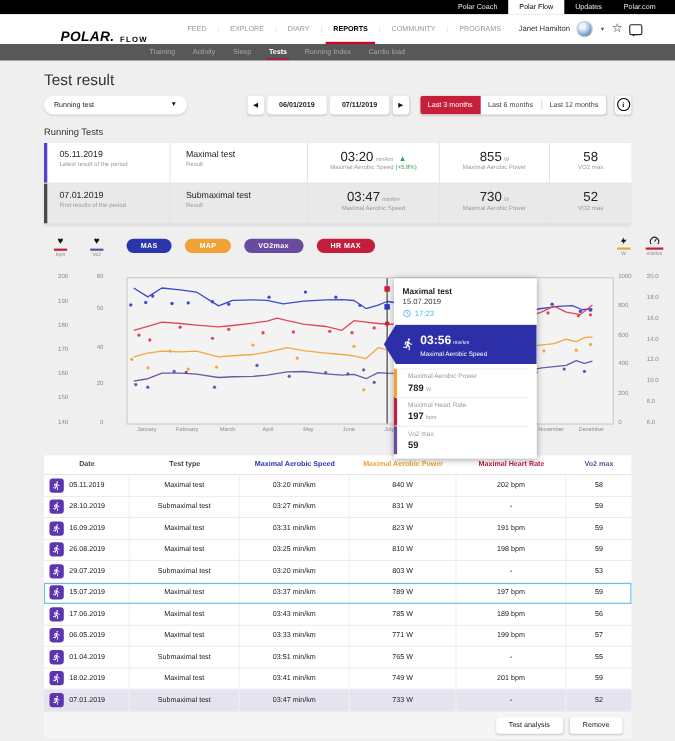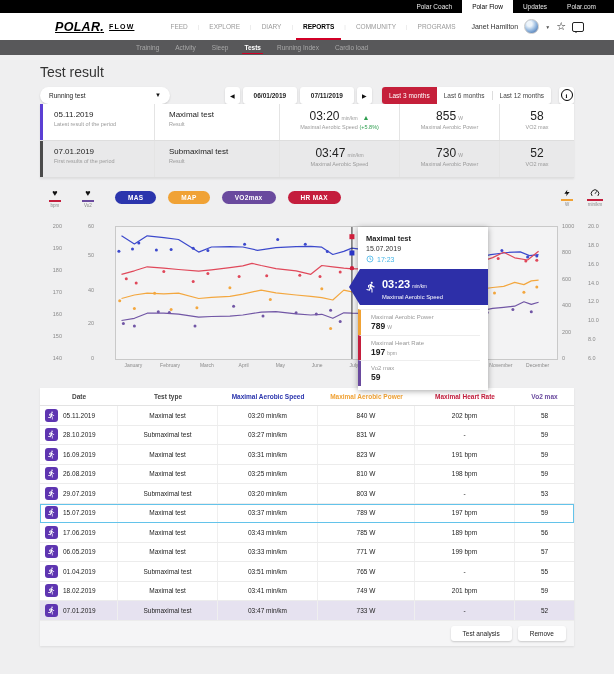--- a/index.html
+++ b/index.html
@@ -6,21 +6,21 @@
   body{font-family:"Liberation Sans",sans-serif;background:#efeff0;}
   .page{position:relative;width:614px;height:674px;background:#efeff0;overflow:hidden;}
 
   
   .topbar{height:13px;background:#000;display:flex;justify-content:flex-end;padding-right:8px;}
   .tb-link{color:#e8e8e8;font-size:6.5px;line-height:13px;padding:0 10px;cursor:pointer;}
   .tb-link.active{background:#fff;color:#000;}
 
   
   .mainnav{height:27px;background:#fff;display:flex;align-items:stretch;}
-  .logo{display:flex;align-items:center;margin-left:55px;gap:5px;cursor:pointer;text-decoration:underline;}
+  .logo{display:flex;align-items:flex-end;margin-left:55px;gap:5px;cursor:pointer;}
   .logo-polar{font-size:12.5px;font-weight:800;font-style:italic;letter-spacing:.3px;color:#000;}
   .logo-flow{font-size:7px;font-weight:bold;letter-spacing:1.2px;color:#000;}
   .nav-items{display:flex;align-items:stretch;margin-left:26px;}
   .nav-item{font-size:6.5px;color:#9a9a9a;display:flex;align-items:center;padding:0 10px;position:relative;cursor:pointer;}
   .nav-item.active{color:#000;font-weight:bold;}
   .nav-item.active::after{content:"";position:absolute;left:3px;right:3px;bottom:0;height:2px;background:#d10027;}
   .nav-sep{color:#ddd;font-size:6px;display:flex;align-items:center;}
   .nav-right{margin-left:auto;display:flex;align-items:center;gap:6px;padding-right:30px;}
   .user-name{font-size:7px;color:#333;}
   .avatar{width:13px;height:13px;border-radius:50%;border:1px solid #c9c9c9;
@@ -195,20 +195,21 @@
           <div class="range-btn">Last 6 months</div>
           <div class="range-sep"></div>
           <div class="range-btn">Last 12 months</div>
         </div>
       <div class="ctl-btn info-btn">
         <span class="info-circle">i</span>
       </div>
     </div>
   </div>
 
+  <div class="section-title">Running Tests</div>
 
   <div class="summary" id="summary-rows">
       <div class="sum-row">
         <div class="sum-accent" style="background: rgb(91, 63, 211);"></div>
         <div class="sum-cell">
           <div class="sum-main">05.11.2019</div>
           <div class="sum-cap">Latest result of the period</div>
         </div>
         <div class="sum-cell">
           <div class="sum-main">Maximal test</div>
@@ -417,21 +418,21 @@
         <svg width="8" height="8" viewBox="0 0 24 24">
             <path fill="none" stroke="#45b6e8" stroke-width="2.4" d="M12 3a9 9 0 1 0 0 18 9 9 0 0 0 0-18zm0 4v5l4 2"></path>
           </svg>
         <span>17:23</span>
       </div>
       <div class="tt-banner">
         <svg width="12" height="12" viewBox="0 0 24 24" fill="#fff">
             <path d="M13.49 5.48c1.1 0 2-.9 2-2s-.9-2-2-2-2 .9-2 2 .9 2 2 2zm-3.6 13.9l1-4.4 2.1 2v6h2v-7.5l-2.1-2 .6-3c1.3 1.5 3.3 2.5 5.5 2.5v-2c-1.9 0-3.5-1-4.3-2.4l-1-1.6c-.4-.6-1-1-1.7-1-.3 0-.5.1-.8.1l-5.2 2.2v4.7h2v-3.4l1.8-.7-1.6 8.1-4.9-1-.4 2 7 1.4z"></path>
           </svg>
         <div>
-          <span class="tt-big">03:23</span><span class="tt-bu">min/km</span>
+          <span class="tt-big">03:56</span><span class="tt-bu">min/km</span>
           <div class="tt-bl">Maximal Aerobic Speed</div>
         </div>
       </div>
       <div id="tt-sections">
           <div class="tt-sec" style="border-left-color: rgb(240, 162, 53);">
             <div class="tt-sec-label">Maximal Aerobic Power</div>
             <div class="tt-sec-value">789<span class="u">W</span></div>
           </div>
           <div class="tt-sec" style="border-left-color: rgb(196, 30, 61);">
             <div class="tt-sec-label">Maximal Heart Rate</div>

